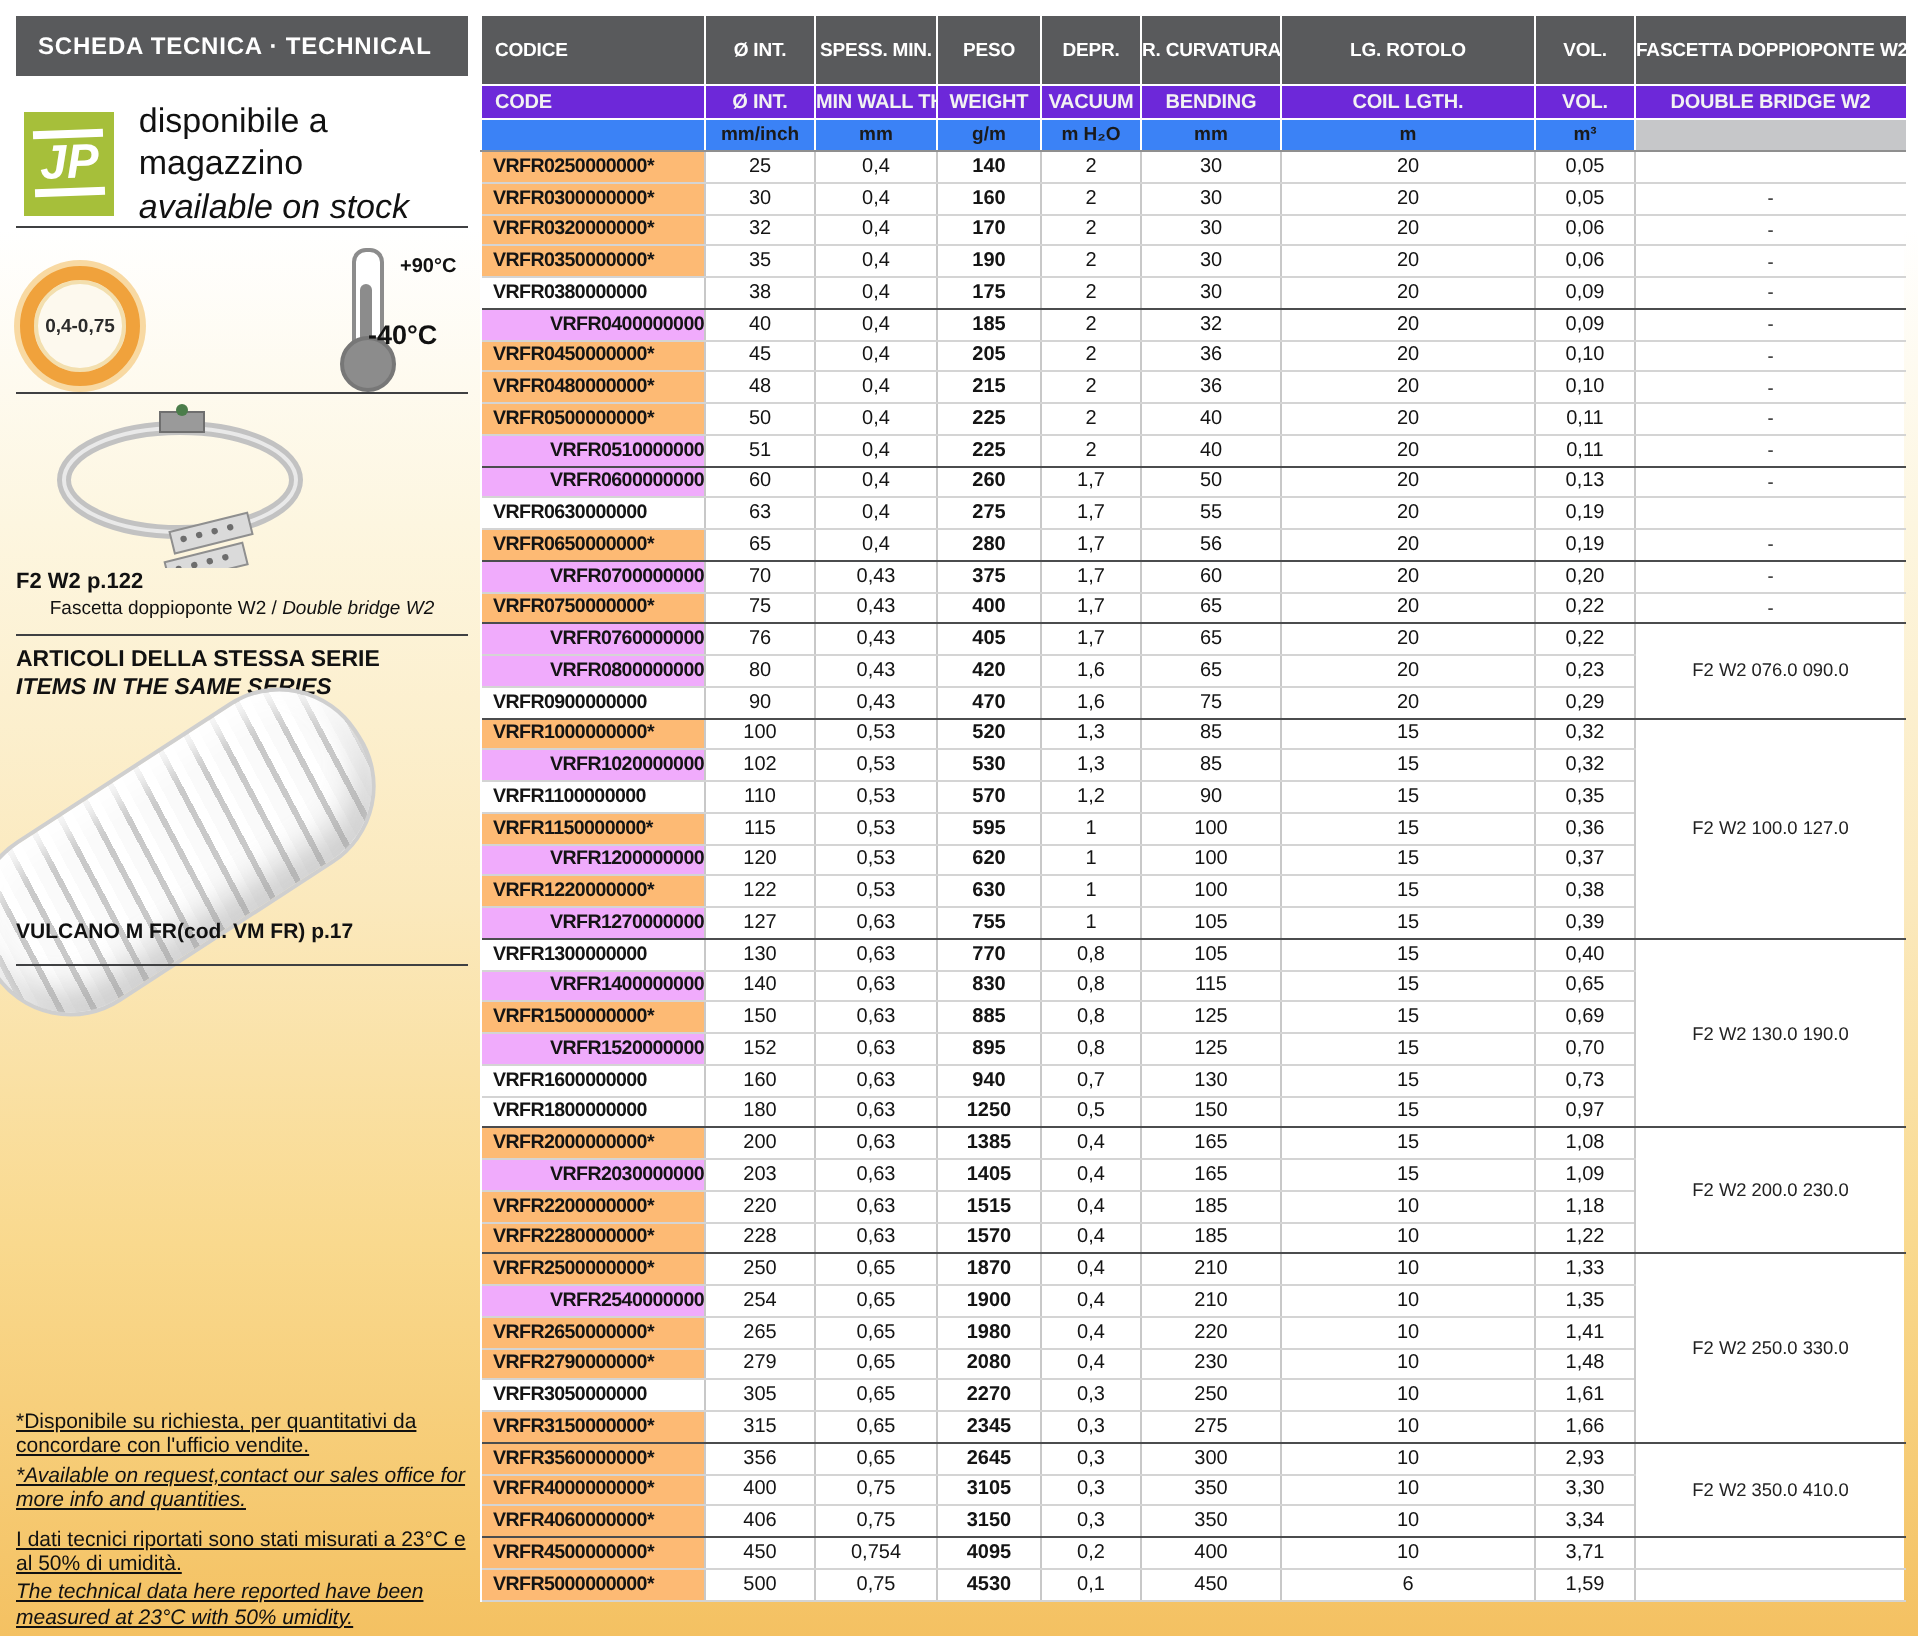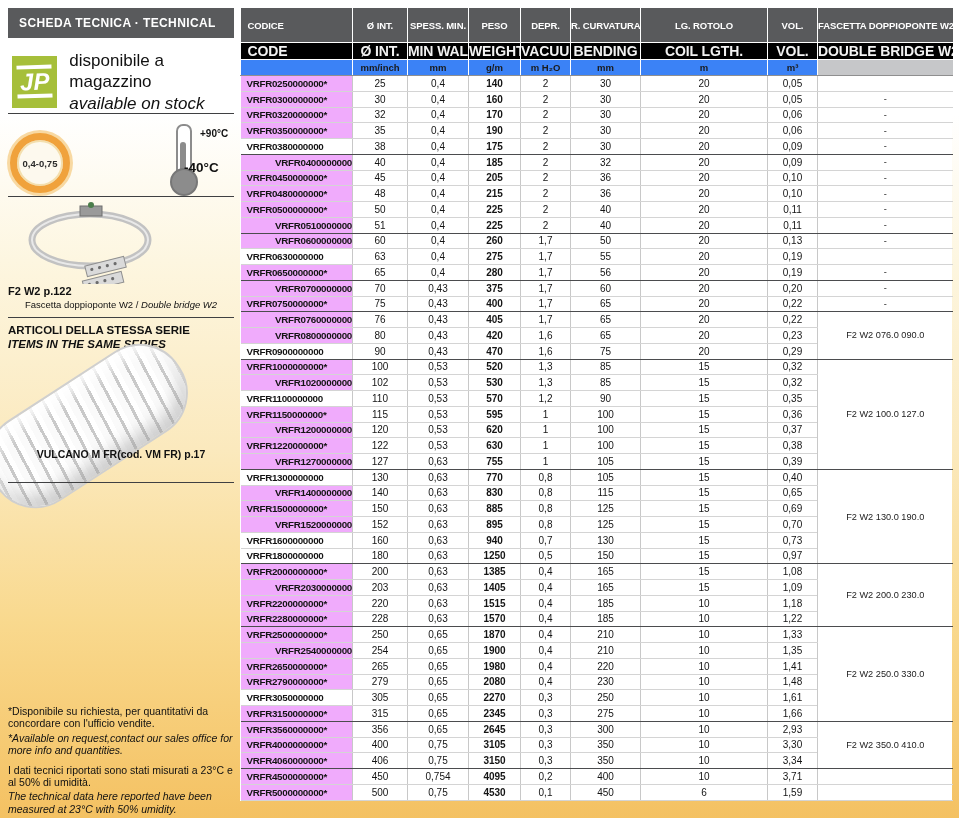--- a/index.html
+++ b/index.html
@@ -33,45 +33,45 @@
   .clamp{position:absolute;left:6px;top:194px;}
   .clampref{position:absolute;right:0;top:277px;width:100%;text-align:left;font-weight:bold;font-size:11px;}
   .clampcap{position:absolute;right:0;top:291px;width:100%;text-align:center;font-size:9.5px;}
   .clampcap .en{font-style:italic;}
   .series-it{position:absolute;left:0;top:316px;font-weight:bold;font-size:11.5px;}
   .series-en{position:absolute;left:0;top:330px;font-weight:bold;font-style:italic;font-size:11.5px;}
   .hose{position:absolute;left:-30px;top:370px;width:215px;height:92px;transform:rotate(-33deg);
     border-radius:46px;border:2px solid #cfcfcf;
     background:repeating-linear-gradient(95deg,#fafafa 0 7px,#c9c9c9 7px 10px,#ffffff 10px 15px);
     box-shadow:inset 0 10px 14px rgba(255,255,255,.9), inset 0 -12px 16px rgba(150,150,150,.45);}
-  .vulcano{position:absolute;right:0;top:440px;width:100%;text-align:center;font-weight:bold;font-size:10.5px;}
+  .vulcano{position:absolute;right:0;top:452px;width:100%;text-align:left;font-weight:bold;font-size:10.5px;}
   .notes{position:absolute;left:0;top:697px;width:233px;font-size:10.5px;line-height:1.18;}
-  .notes p{margin:0 0 2px 0;}
+  .notes p{margin:0 0 2px 0;text-decoration:underline;}
   .notes .en{font-style:italic;}
   .notes .gap{margin-top:7px;}
   
   .tablewrap{position:absolute;left:240px;top:8px;width:712px;background:#fff;}
   table{border-collapse:collapse;table-layout:fixed;width:712px;}
   th,td{padding:0;overflow:hidden;white-space:nowrap;}
   tr.h1 th{background:#595a5c;color:#fff;font-size:9.5px;font-weight:bold;height:34px;
     border-left:1px solid #fff;letter-spacing:-0.1px;}
   tr.h1 th:first-child{border-left:none;text-align:left;padding-left:7px;}
-  tr.h2 th{background:#000000;color:#f2f2f2;font-size:14px;font-weight:bold;height:16px;
+  tr.h2 th{background:#6d28d9;color:#f2f2f2;font-size:10px;font-weight:bold;height:16px;
     border-left:1px solid #fff;border-top:1px solid #fff;letter-spacing:-0.1px;}
   tr.h2 th:first-child{border-left:none;text-align:left;padding-left:7px;}
   tr.units td{background:#3b82f6;font-size:9.5px;font-weight:bold;text-align:center;height:15px;
     border-left:1px solid #fff;border-top:1px solid #fff;border-bottom:1px solid #8f8f8f;color:#1a1a1a;}
   tr.units td.fasu{background:#c6c7c9;}
   tbody tr{height:15.76px;}
   tbody td{font-size:10px;text-align:center;vertical-align:middle;
     border-left:1px solid #c8c8c8;border-bottom:1px solid #d4d4d4;color:#141414;}
   tbody td:first-child{border-left:none;}
   td.code{text-align:left;padding-left:6px;font-weight:bold;font-size:9.8px;letter-spacing:-0.3px;}
   td.hl-g{background:#f0abfc;text-align:right;}
-  td.hl-b{background:#f0abfc;}
+  td.hl-b{background:#fdba74;}
   td.wt{font-weight:bold;}
   tr.heavy td{border-bottom:1.6px solid #4b4c4e;}
   td.fas{font-size:9.2px;color:#222;}
   td.fas.fheavy{border-bottom:1.6px solid #4b4c4e;}
 </style>
 </head>
 <body>
 
 <div class="sidebar">
   <div class="titlebar">SCHEDA TECNICA · TECHNICAL DATA</div>

